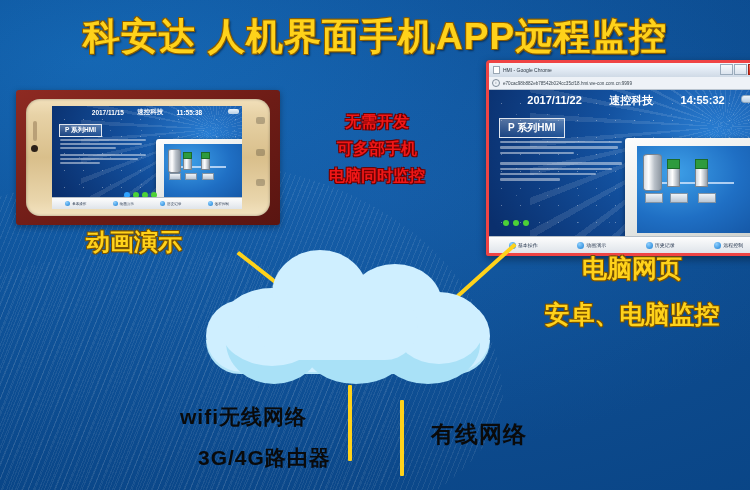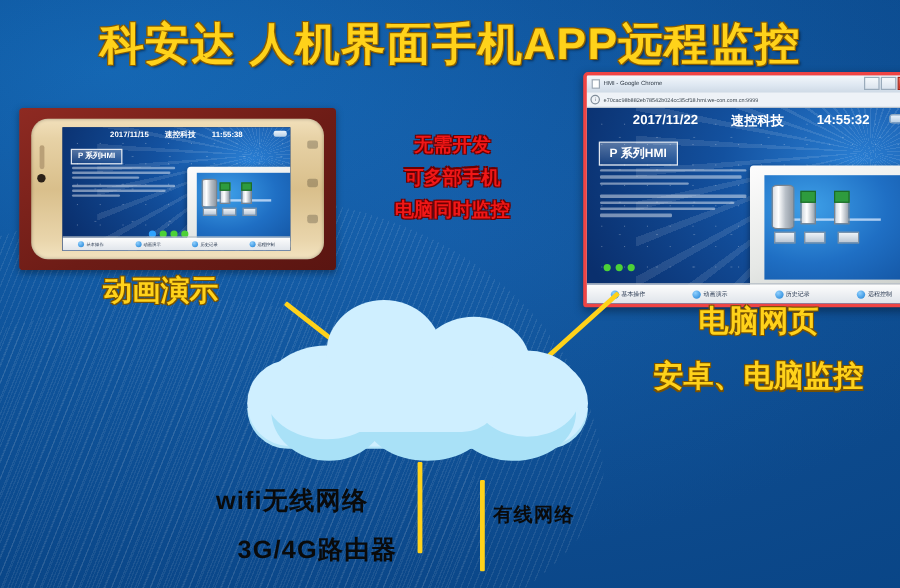--- a/index.html
+++ b/index.html
@@ -448,15 +448,15 @@
     <div class="cl" style="left:60px;top:46px;width:160px;height:66px;border-radius:34px;"></div>
   </div>
 
   <div id="right-block">
     <div class="yellow-txt" style="position:static;font-size:25px;">电脑网页</div>
     <div class="yellow-txt" style="position:static;font-size:25px;margin-top:10px;">安卓、电脑监控</div>
   </div>
 
   <div class="black-txt" style="left:180px;top:403px;font-size:21px;letter-spacing:1px;">wifi无线网络</div>
   <div class="black-txt" style="left:198px;top:444px;font-size:21px;letter-spacing:1px;">3G/4G路由器</div>
-  <div class="black-txt" style="left:411px;top:419px;font-size:16px;letter-spacing:1px;">有线网络</div>
+  <div class="black-txt" style="left:431px;top:419px;font-size:23px;letter-spacing:1px;">有线网络</div>
 
 </div>
 
 </body></html>

